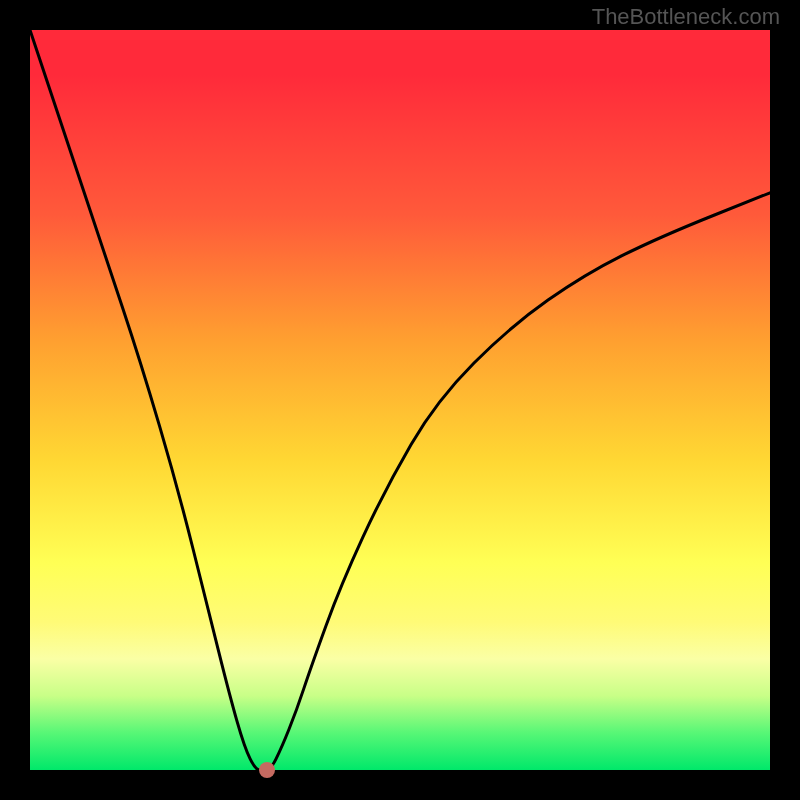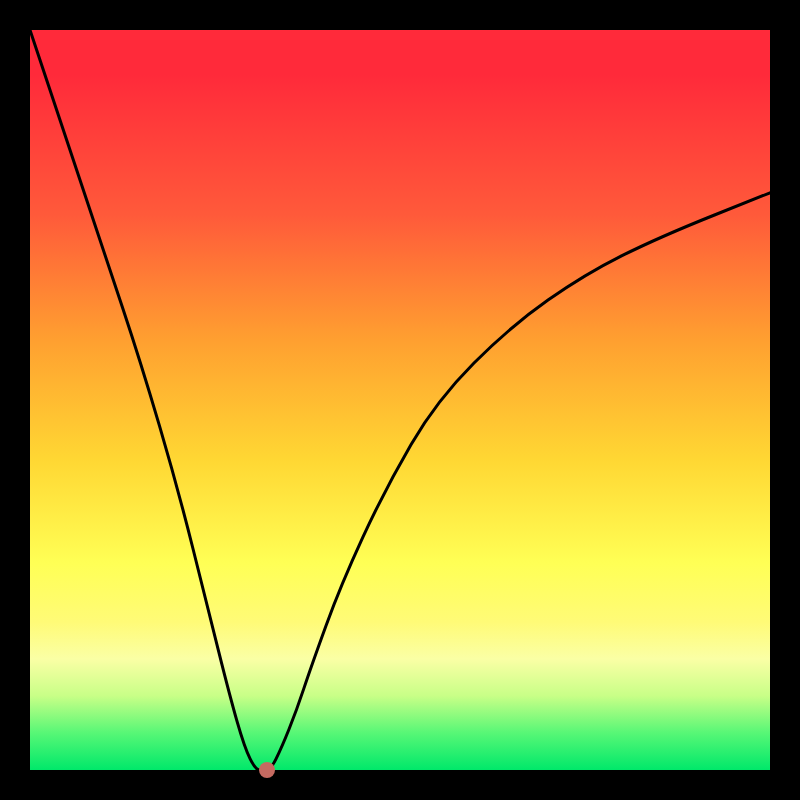--- a/index.html
+++ b/index.html
@@ -65,20 +65,21 @@
     height: 16px;
     border-radius: 50%;
     background: #c56a61;
     transform: translate(-50%, -50%);
   }
 </style>
 </head>
 <body>
 
 <div class="outer">
+  <div class="watermark">TheBottleneck.com</div>
   <div class="plot">
     <div class="gradient"></div>
     <svg class="curve" viewBox="0 0 740 740" preserveAspectRatio="none">
       <path id="curve-path" fill="none" stroke="#000" stroke-width="3" stroke-linejoin="round" stroke-linecap="round" d="M 0 0 Q 0 0 18.5 55.5 Q 37 111 55.5 166.5 Q 74 222 92.5 277.5 Q 111 332.99999999999994 129.5 395.9 Q 148 458.8 162.8 518 Q 177.6 577.2 188.7 621.6 Q 199.8 666 207.2 691.9 Q 214.6 717.8 220.14999999999998 728.9 Q 225.7 740 229.39999999999998 740 Q 233.1 740 236.8 740 Q 240.5 740 246.05 728.9 Q 251.60000000000002 717.8 259 699.3 Q 266.4 680.8 273.79999999999995 658.5999999999999 Q 281.2 636.4 296 595.7 Q 310.8 555 333 506.9 Q 355.2 458.8 381.1 414.4 Q 407.00000000000006 370 444 333 Q 481 296 518 270.1 Q 555 244.2 592 225.70000000000002 Q 629 207.20000000000005 684.5 185 T 740 162.79999999999995"></path>
     </svg>
     <div class="dot" id="marker-dot" style="left: 236.8px; top: 740px; background: rgb(197, 106, 97);"></div>
   </div>
 </div>
 
 </body></html>

